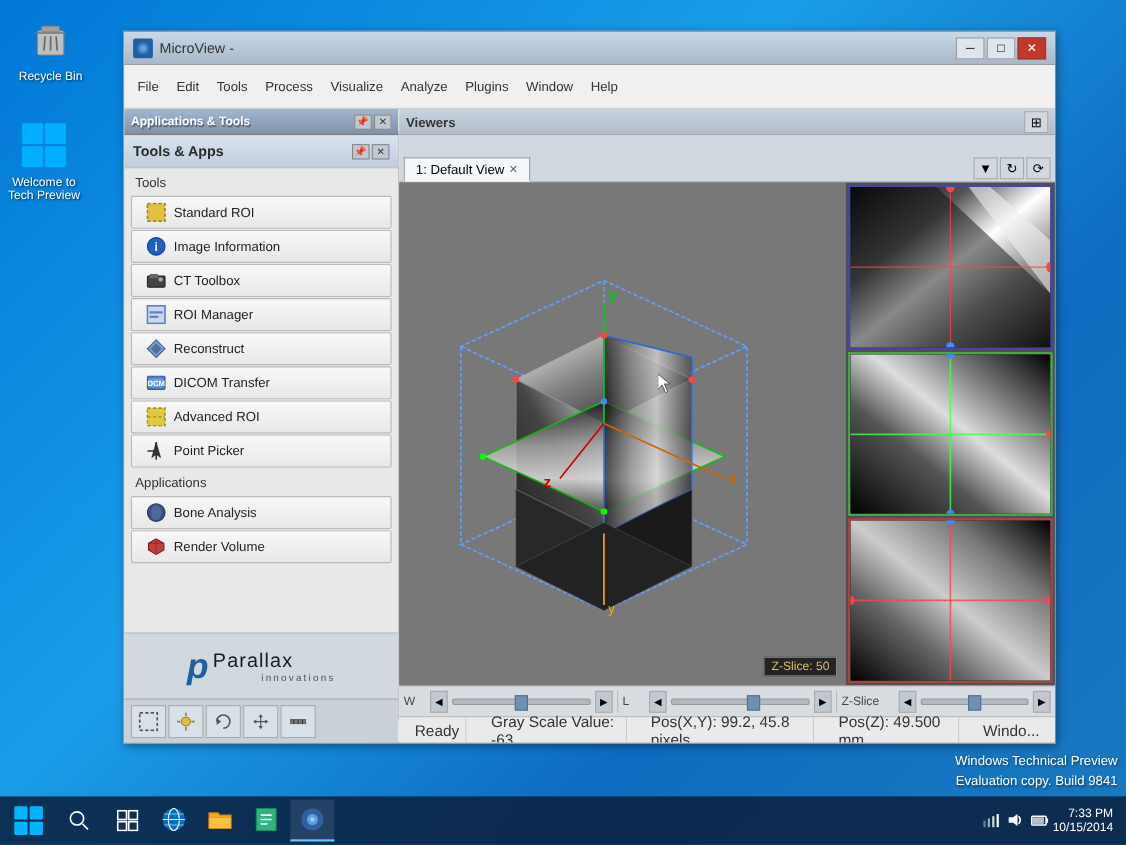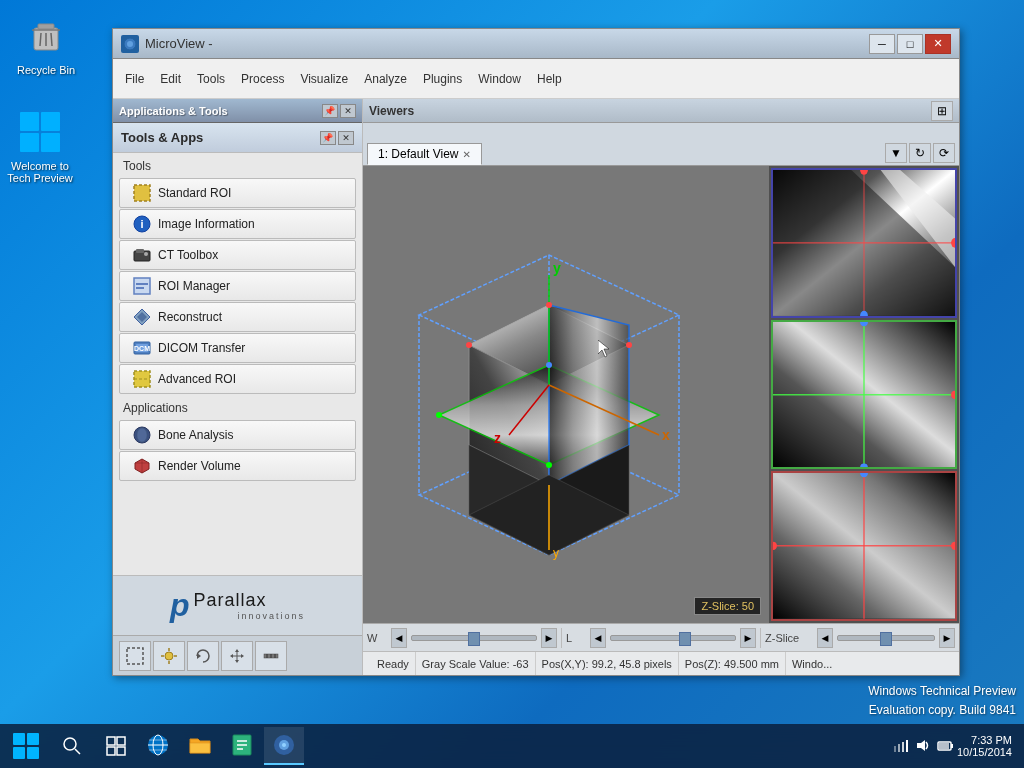--- a/index.html
+++ b/index.html
@@ -142,20 +142,21 @@
     }
 
     
     .left-panel {
       width: 250px;
       background: #e8e8e8;
       border-right: 1px solid #bbb;
       display: flex;
       flex-direction: column;
       flex-shrink: 0;
+      border-radius: 26px;
     }
 
     
     .panel-header {
       background: linear-gradient(to bottom, #a0b8d0 0%, #8090a8 100%);
       height: 24px;
       display: flex;
       align-items: center;
       padding: 0 6px;
       border-bottom: 1px solid #666;
@@ -486,21 +487,22 @@
     }
 
     
     .status-bar {
       background: #e8eaec;
       height: 24px;
       display: flex;
       align-items: center;
       padding: 0 8px;
       border-top: 1px solid #bbb;
-      font-size: 11px;
+      gap: 16px;
+      font-size: 14px;
       color: #333;
       flex-shrink: 0;
     }
     .status-section {
       display: flex;
       align-items: center;
       padding: 0 6px;
       border-right: 1px solid #ccc;
       height: 100%;
     }
@@ -785,20 +787,29 @@
           <div class="tool-btn">
             <div class="tool-icon">
               <svg width="18" height="18" viewBox="0 0 18 18">
                 <rect x="1" y="1" width="16" height="16" fill="#e0c840" stroke="#a09020" stroke-width="1.5" stroke-dasharray="3,2"></rect>
                 <line x1="1" y1="9" x2="17" y2="9" stroke="#a09020" stroke-width="1" stroke-dasharray="3,2"></line>
               </svg>
             </div>
             <span>Advanced ROI</span>
           </div>
 
+          <div class="tool-btn">
+            <div class="tool-icon">
+              <svg width="18" height="18" viewBox="0 0 18 18">
+                <path d="M9 1 L9 17 M1 9 L8 9" stroke="#333" stroke-width="1.5"></path>
+                <path d="M9 1 L13 15 L9 12 L5 15 Z" fill="#333" stroke="#111" stroke-width="0.5"></path>
+              </svg>
+            </div>
+            <span>Point Picker</span>
+          </div>
 
           <div class="tool-section-label">Applications</div>
 
           <div class="tool-btn">
             <div class="tool-icon">
               <svg width="18" height="18" viewBox="0 0 18 18">
                 <circle cx="9" cy="9" r="8" fill="#3a5080" stroke="#2a3860" stroke-width="1"></circle>
                 <ellipse cx="9" cy="9" rx="5" ry="7" fill="#506898" stroke="#405878" stroke-width="0.5"></ellipse>
               </svg>
             </div>

